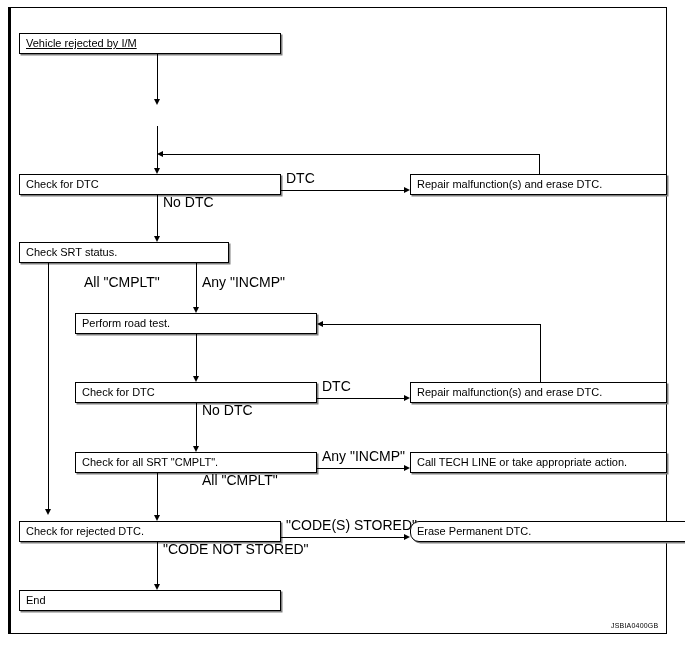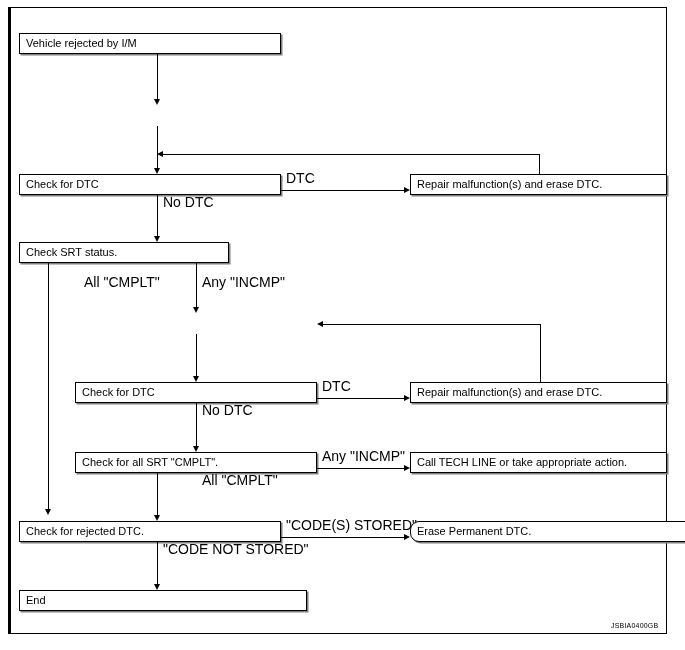--- a/index.html
+++ b/index.html
@@ -99,43 +99,44 @@
     white-space: nowrap;
   }
 </style>
 </head>
 <body>
 
 <div id="figure">
 
   <div class="frame edge-left"></div>
 
-  <div class="node" style="left:19px; top:33px; width:262px;">Vehicle rejected by I/M</div>
+  <div class="node" style="left:19px; top:33px; width:262px;text-decoration:underline;">Vehicle rejected by I/M</div>
 
 
   <div class="node" style="left:19px; top:174px; width:262px;">Check for DTC</div>
 
   <div class="node" style="left:410px; top:174px; width:257px;">Repair malfunction(s) and erase DTC.</div>
 
   <div class="node" style="left:19px; top:242px; width:210px;">Check SRT status.</div>
 
+  <div class="node" style="left:75px; top:313px; width:242px;">Perform road test.</div>
 
   <div class="node" style="left:75px; top:382px; width:242px;">Check for DTC</div>
 
   <div class="node" style="left:410px; top:382px; width:257px;">Repair malfunction(s) and erase DTC.</div>
 
   <div class="node" style="left:75px; top:452px; width:242px;">Check for all SRT "CMPLT".</div>
 
   <div class="node" style="left:410px; top:452px; width:257px;">Call TECH LINE or take appropriate action.</div>
 
   <div class="node" style="left:19px; top:521px; width:262px;">Check for rejected DTC.</div>
 
   <div class="node" style="left:410px; top:521px; width:309px;border-radius:9px;">Erase Permanent DTC.</div>
 
-  <div class="node" style="left:19px; top:590px; width:288px;">End</div>
+  <div class="node" style="left:19px; top:590px; width:262px;">End</div>
 
   <div class="vline" style="left:157px; top:54px; height:45px;"></div>
   <div class="arrow-down" style="left:153.5px; top:99px;"></div>
 
   <div class="vline" style="left:157px; top:126px; height:42px;"></div>
   <div class="arrow-down" style="left:153.5px; top:168px;"></div>
 
   <div class="vline" style="left:539px; top:154px; height:21px;"></div>
   <div class="hline" style="left:162px; top:154px; width:378px;"></div>
   <div class="arrow-left" style="left:157px; top:150.5px;"></div>

